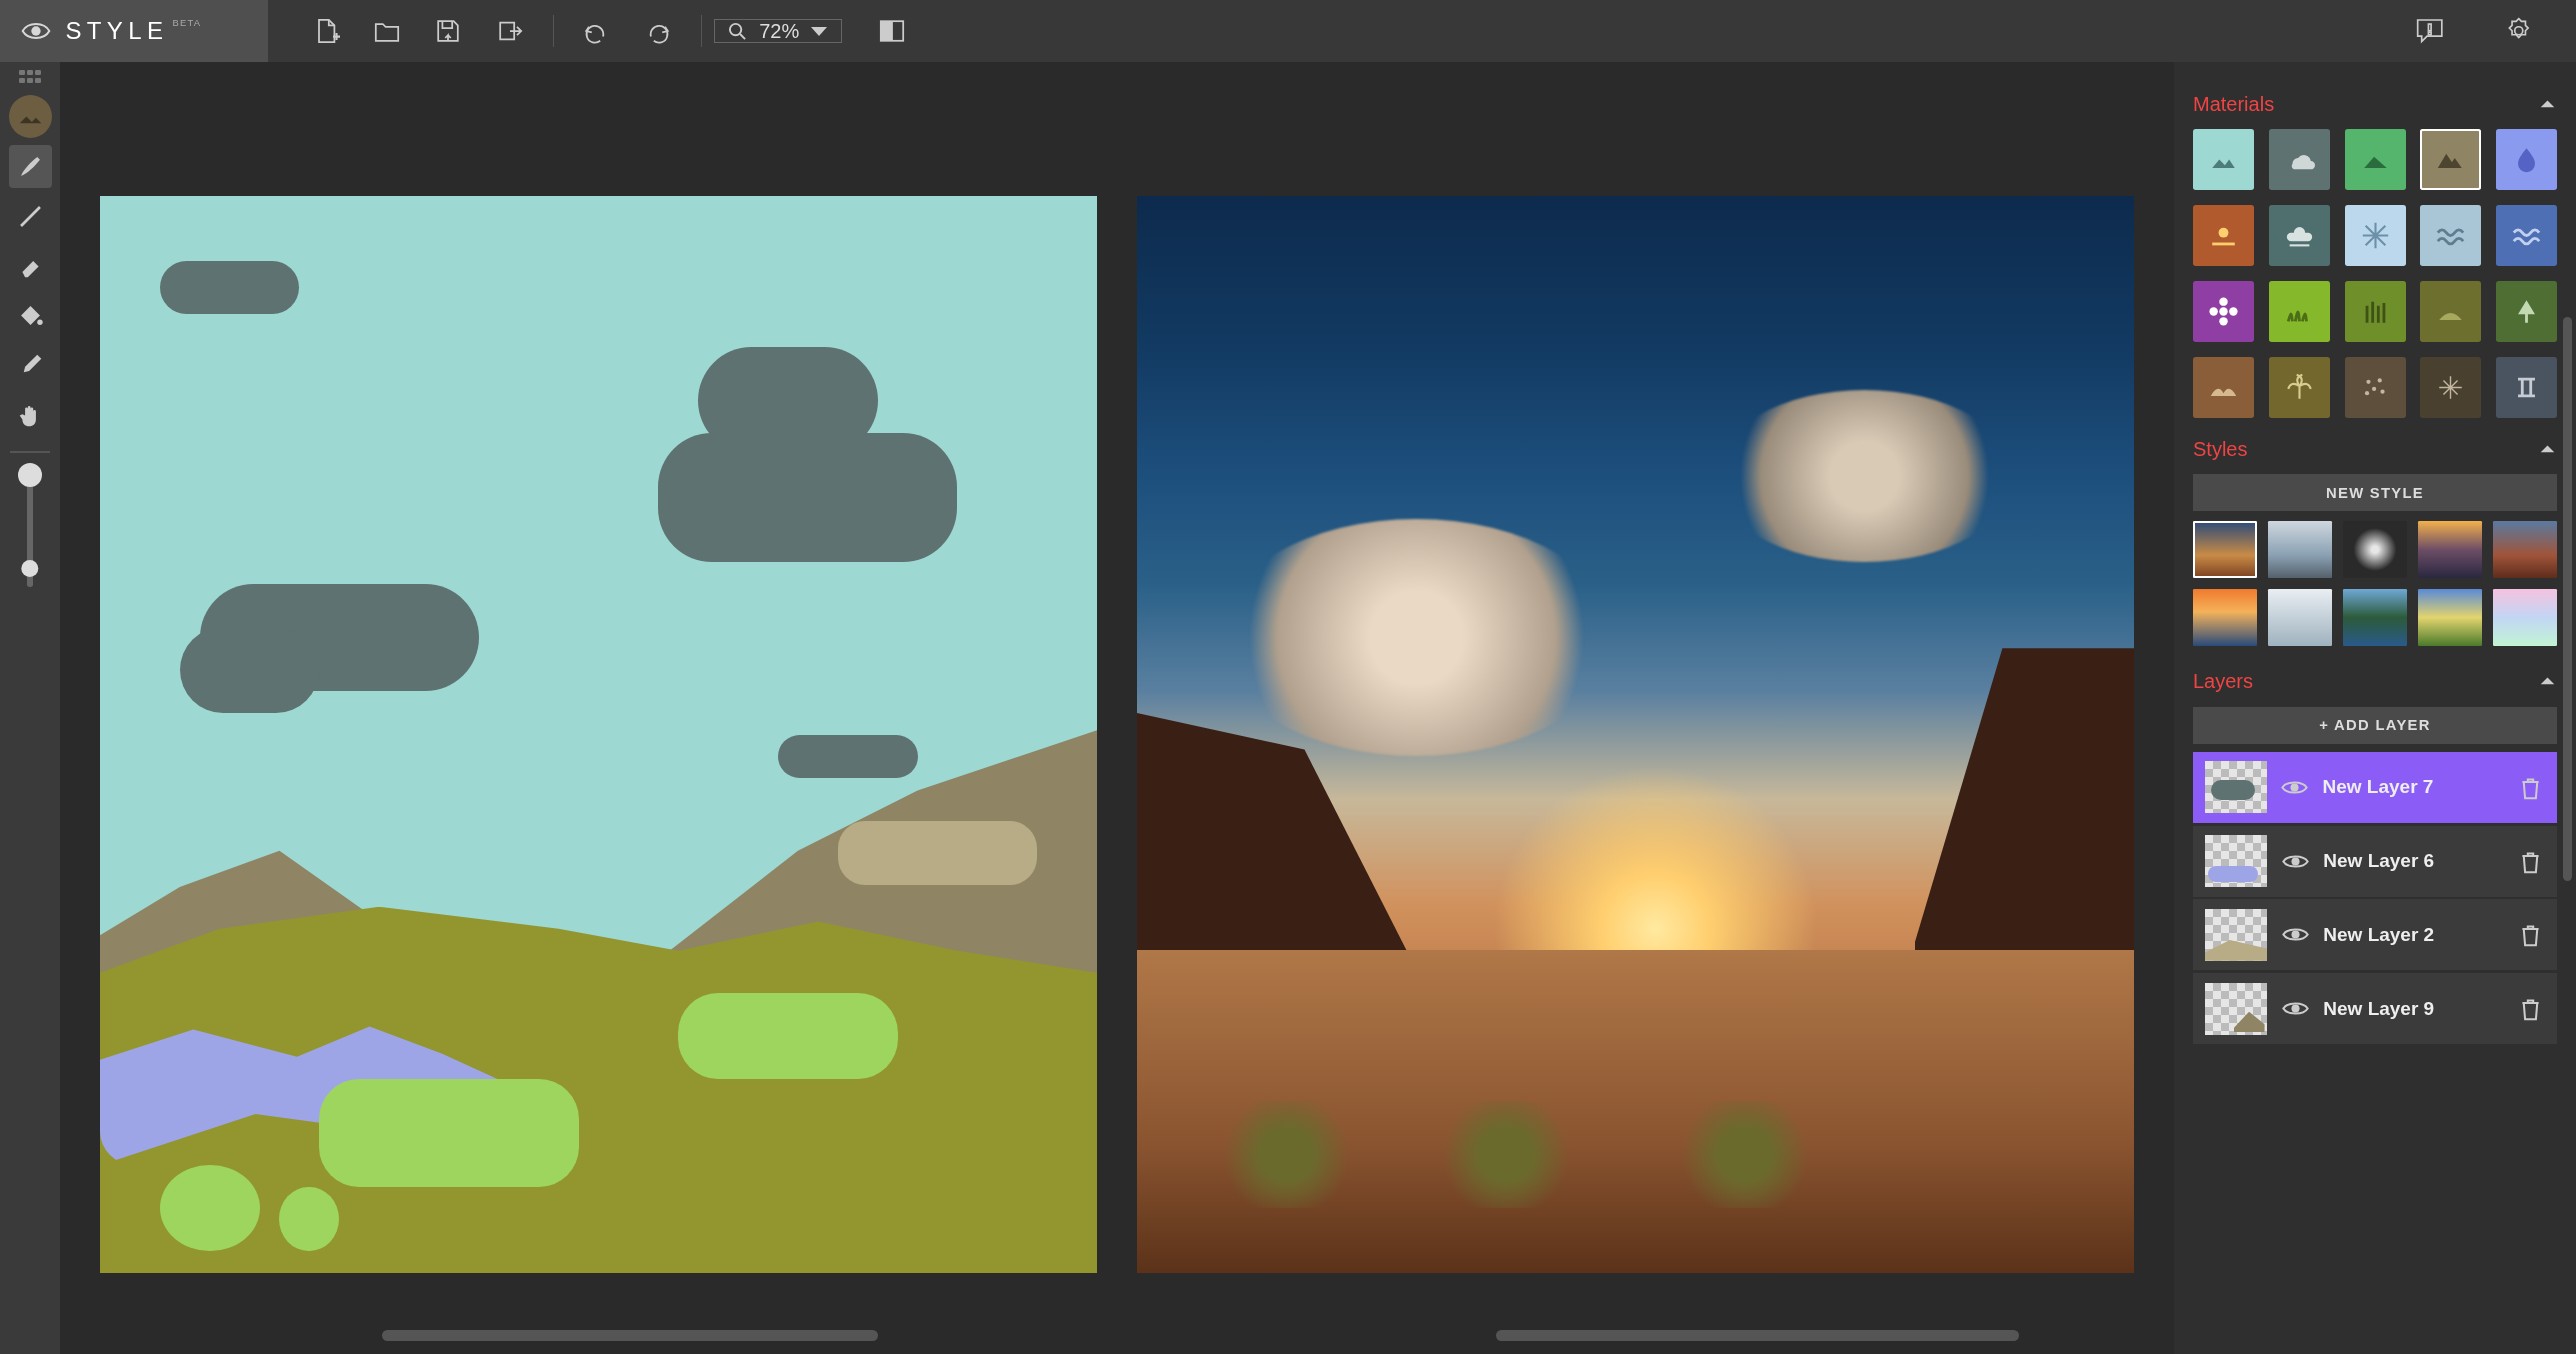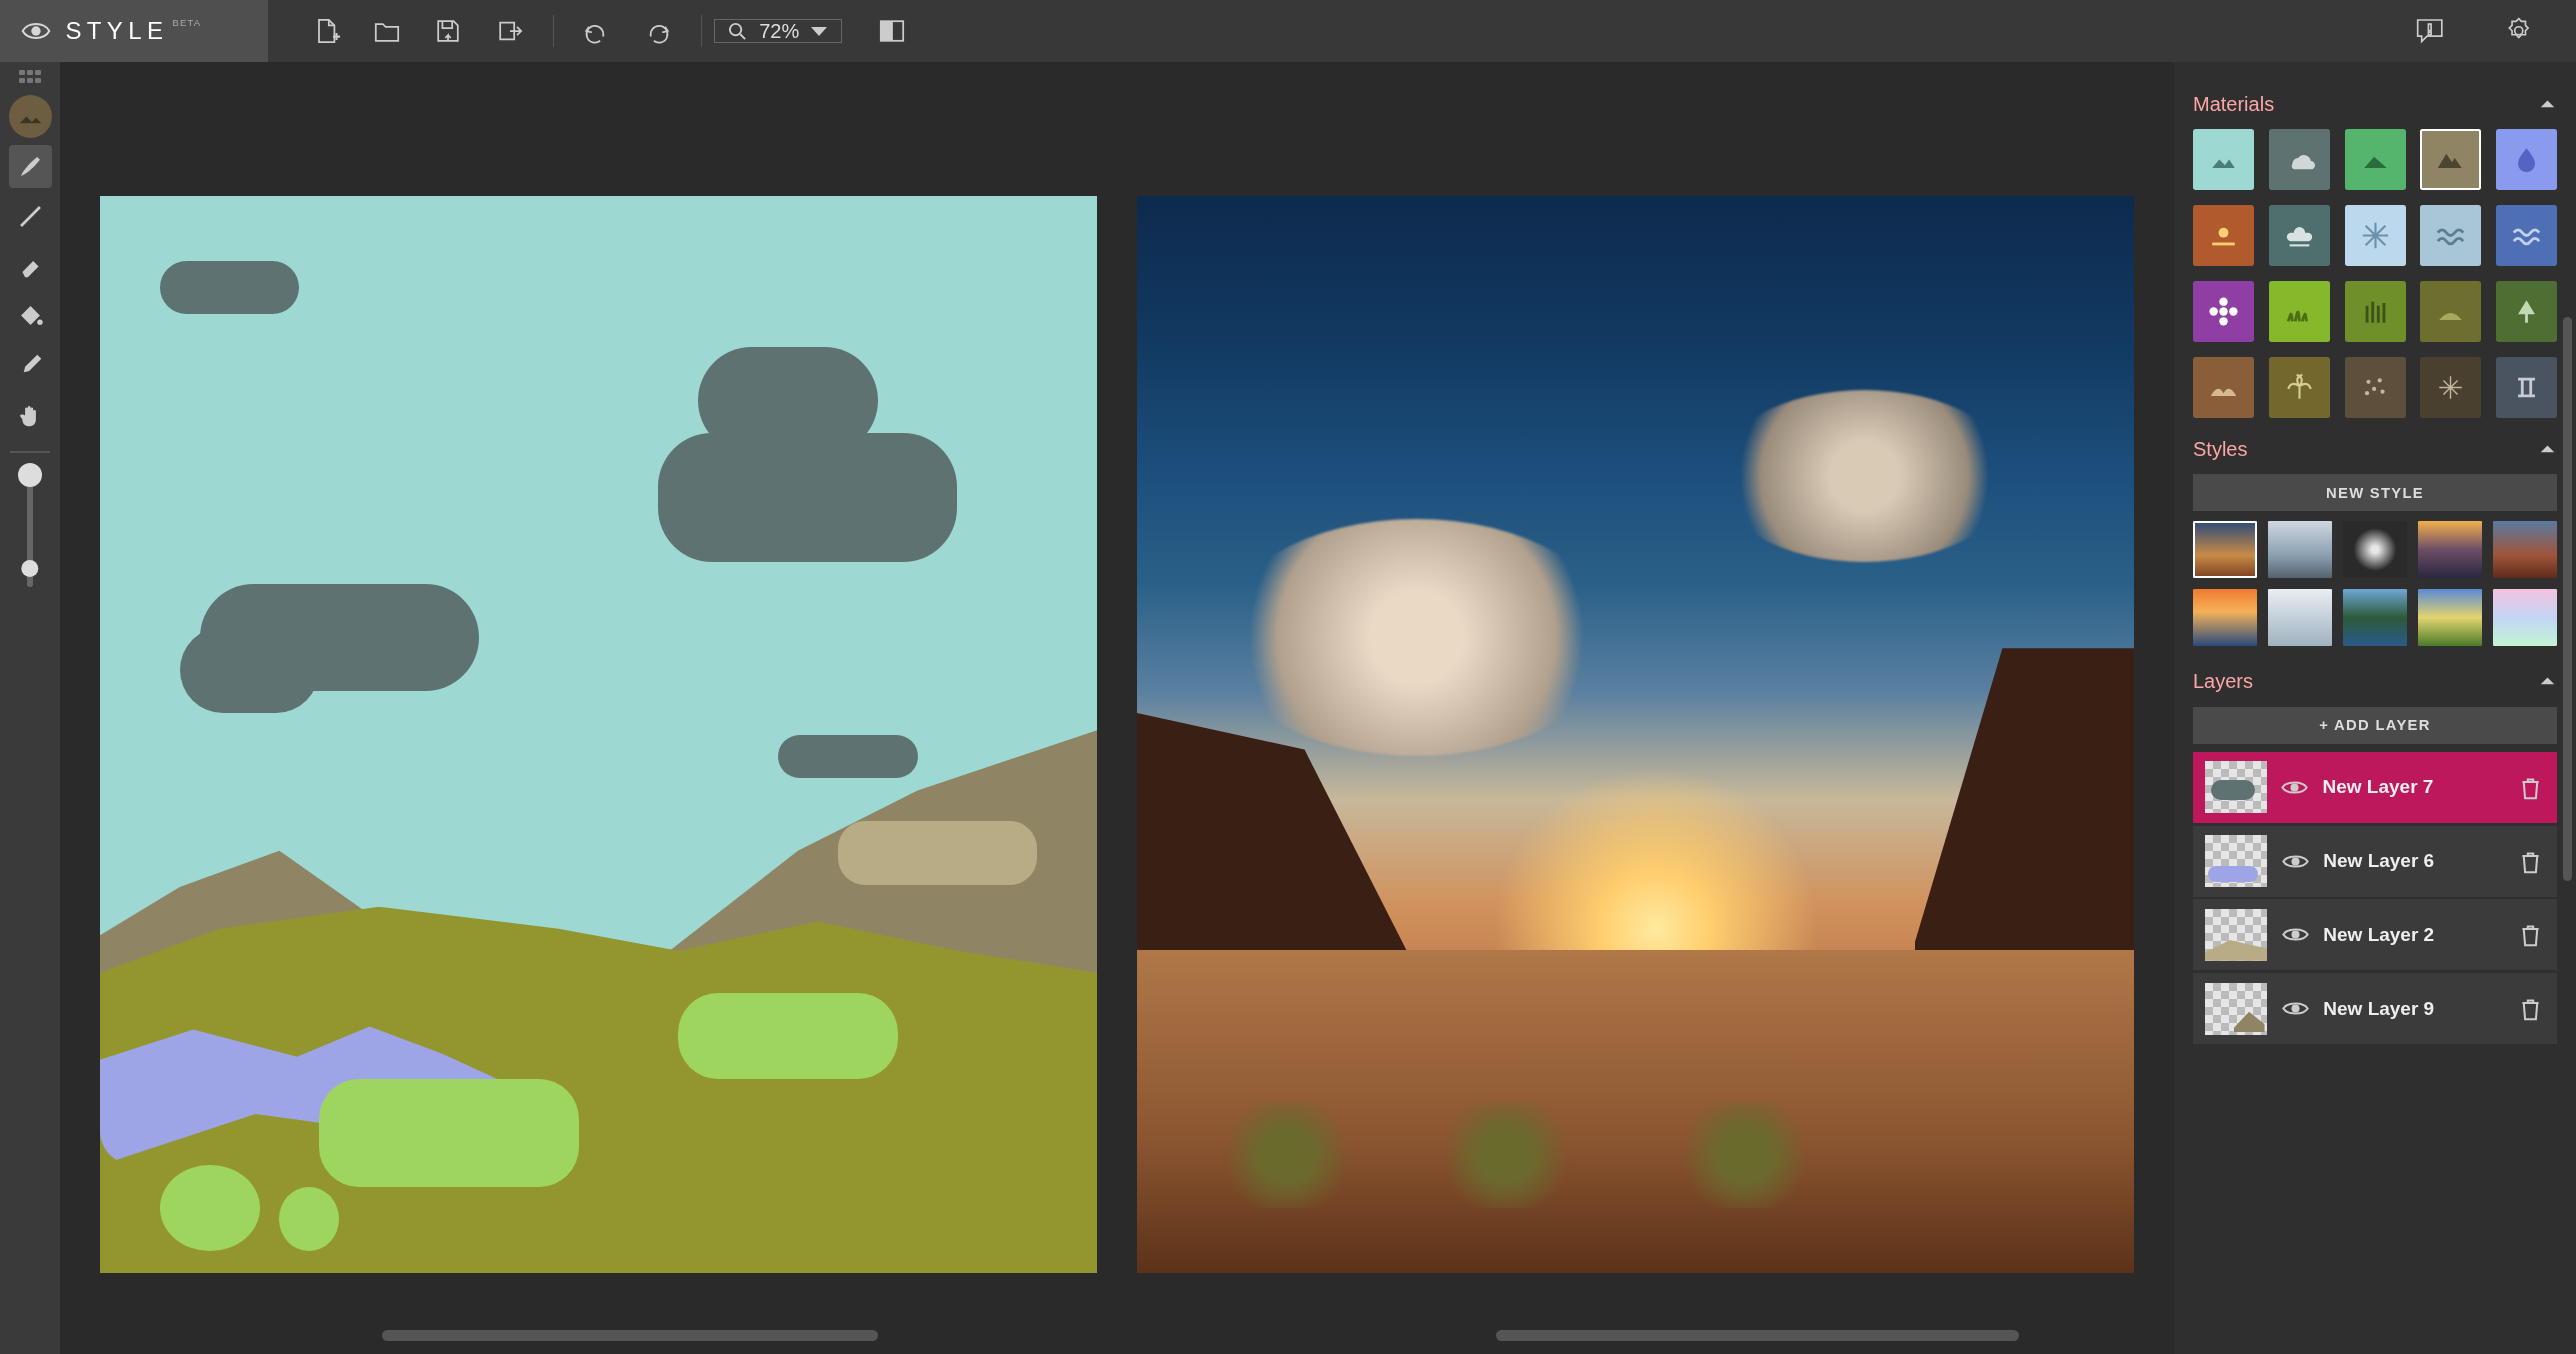--- a/index.html
+++ b/index.html
@@ -80,36 +80,36 @@
 .photo .pc1{left:8%;top:30%;width:40%;height:22%;background:radial-gradient(circle,#e9d9c5 20%,#b0a08d 60%,rgba(0,0,0,0) 72%);}
 .photo .pc2{left:58%;top:18%;width:30%;height:16%;background:radial-gradient(circle,#d9cab6 20%,#9a8c7b 60%,rgba(0,0,0,0) 72%);}
 .photo .rock-l{position:absolute;left:0;bottom:18%;width:28%;height:34%;background:#3a1f14;clip-path:polygon(0 0,60% 10%,100% 70%,100% 100%,0 100%);}
 .photo .rock-r{position:absolute;right:0;bottom:20%;width:22%;height:38%;background:#3a1f14;clip-path:polygon(40% 0,100% 0,100% 100%,0 100%,0 72%);}
 .photo .beach{position:absolute;left:0;right:0;bottom:0;height:30%;background:linear-gradient(to bottom,#b07848 0%,#8a5430 60%,#5b3219 100%);}
 .photo .grass{position:absolute;bottom:6%;width:14%;height:10%;background:radial-gradient(circle,#6b6a2d 30%,rgba(0,0,0,0) 72%);}
 .photo .g1{left:8%;} .photo .g2{left:30%;} .photo .g3{left:54%;}
 
 
 .right-panel{ width:402px; background:#2f2f2f; display:flex; flex-direction:column; padding:19px 19px 13.4px 19px; overflow:hidden; position:relative;}
-.section-head{ display:flex; align-items:center; justify-content:space-between; font-size:20px; color:#fca5a5; margin:12px 0 13.4px 0; cursor:pointer;}
+.section-head{ display:flex; align-items:center; justify-content:space-between; font-size:20px; color:#ef4444; margin:12px 0 13.4px 0; cursor:pointer;}
 .section-head svg{width:19px;height:19px;fill:#ccc;}
 .mat-grid{ display:grid; grid-template-columns:repeat(5,1fr); gap:14.8px; }
 .mat{ aspect-ratio:1/1; border-radius:2.7px; display:flex; align-items:center; justify-content:center; cursor:pointer; position:relative;}
 .mat.selected{ outline:2.7px solid #fff; outline-offset:-2.7px;}
 .mat svg{width:31px;height:31px;fill:#555;}
 
 .wide-btn{ background:#4a4a4a; color:#ddd; font-size:14.8px; letter-spacing:1.3px; text-align:center; padding:10.7px 0; cursor:pointer; font-weight:bold;}
 .style-grid{ display:grid; grid-template-columns:repeat(5,1fr); gap:10.7px; margin-top:9.4px;}
 .style-th{ aspect-ratio:1.12/1; border-radius:1.3px; cursor:pointer; background-size:cover;}
 .style-th.selected{ outline:2px solid #fff; outline-offset:-2px;}
 
 .layer-list{ display:flex; flex-direction:column; gap:0; margin-top:8px;}
 .layer{ display:flex; align-items:center; gap:13.4px; height:71px; background:#3b3b3b; padding:0 12px; cursor:pointer;}
 .layer+.layer{ margin-top:2.7px;}
-.layer.selected{ background:#be185d;gap:13px;}
+.layer.selected{ background:#8b5cf6;gap:13px;}
 .layer-th{ width:62px; height:52px; background:#d3d3d3; display:flex;align-items:flex-end;justify-content:center; position:relative; overflow:hidden;}
 .layer-th .chk{position:absolute;inset:0;background:repeating-conic-gradient(#bbb 0 25%,#e6e6e6 0 50%) 0 0/16px 16px;}
 .layer-name{ font-size:19px; color:#eee; font-weight:bold; flex:1;}
 .eye,.trash{ width:29.5px;height:29.5px; display:flex;align-items:center;justify-content:center; cursor:pointer;}
 .eye svg,.trash svg{width:27px;height:27px;fill:#ccc;}
 .rscroll{position:absolute; right:4px; top:255px; width:9.4px; height:564px; background:#555; border-radius:5.4px;}
 </style>
 </head>
 <body>
 

